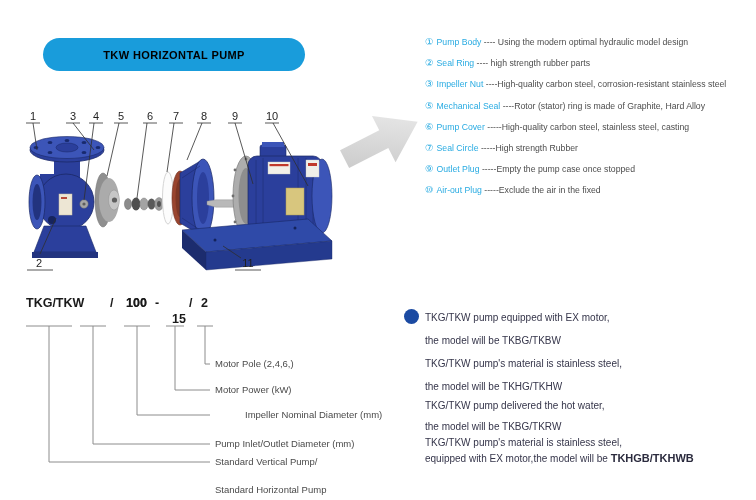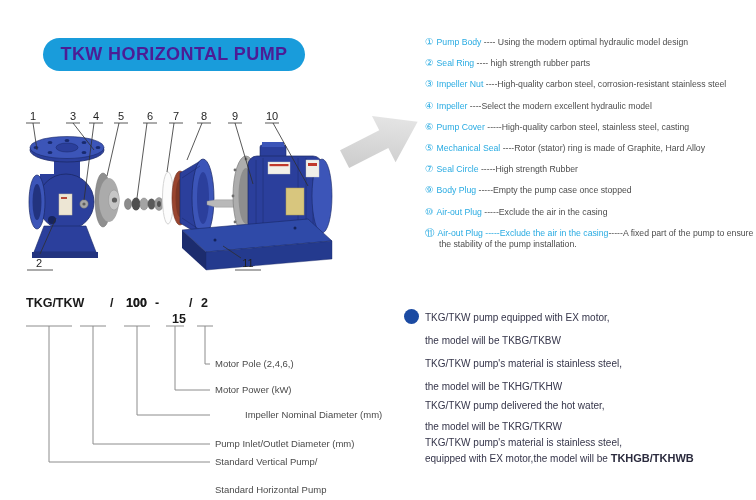--- a/index.html
+++ b/index.html
@@ -2,21 +2,21 @@
 <html><head>
 <meta charset="utf-8">
 <style>
   html,body{margin:0;padding:0;}
   body{font-family:"Liberation Sans","DejaVu Sans",sans-serif;background:#ffffff;}
   .page{position:relative;width:756px;height:500px;background:#ffffff;overflow:hidden;}
 
   
   .banner{position:absolute;left:43px;top:38px;width:262px;height:33px;border-radius:17px;
           background:#199CDB;display:flex;align-items:center;justify-content:center;}
-  .banner span{color:#4c1d95;font-weight:bold;font-size:18px;letter-spacing:.4px;}
+  .banner span{color:#000000;font-weight:bold;font-size:11px;letter-spacing:.4px;}
 
   
   .diagram-svg{position:absolute;left:10px;top:100px;}
   .arrow-svg{position:absolute;left:338px;top:86px;}
 
   
   .parts-list{position:absolute;left:417px;top:36px;width:337px;}
   .part-item{font-size:8.7px;line-height:11px;color:#4D4D4D;margin-bottom:9.2px;
              white-space:nowrap;padding-left:14px;text-indent:-14px;margin-left:8px;}
   .part-item.wrap{white-space:normal;}
@@ -180,27 +180,25 @@
         <stop offset="1" stop-color="#EDEDED"></stop>
       </linearGradient>
     </defs>
     <polygon points="2,44 46,44 46,28 84,54 46,80 46,64 2,64" fill="url(#arrowGrad)" transform="rotate(-27 44 54)"></polygon>
   </svg>
 
   <div class="parts-list">
     <div class="part-item"><span class="pnum">①</span><span class="pname">Pump Body</span><span class="pdesc"> ---- Using the modern optimal hydraulic model design</span></div>
     <div class="part-item"><span class="pnum">②</span><span class="pname">Seal Ring</span><span class="pdesc"> ---- high strength rubber parts</span></div>
     <div class="part-item"><span class="pnum">③</span><span class="pname">Impeller Nut</span><span class="pdesc"> ----High-quality carbon steel, corrosion-resistant stainless steel</span></div>
-    <div class="part-item"><span class="pnum">④</span><span class="pname">Impeller</span><span class="pdesc"> ----Select the modern excellent hydraulic model</span></div>
+    <div class="part-item"><span class="pnum">⑤</span><span class="pname">Mechanical Seal</span><span class="pdesc"> ----Rotor (stator) ring is made of Graphite, Hard Alloy</span></div>
     <div class="part-item"><span class="pnum">⑥</span><span class="pname">Pump Cover</span><span class="pdesc"> -----High-quality carbon steel, stainless steel, casting</span></div>
-    <div class="part-item"><span class="pnum">⑤</span><span class="pname">Mechanical Seal</span><span class="pdesc"> ----Rotor (stator) ring is made of Graphite, Hard Alloy</span></div>
     <div class="part-item"><span class="pnum">⑦</span><span class="pname">Seal Circle</span><span class="pdesc"> -----High strength Rubber</span></div>
-    <div class="part-item"><span class="pnum">⑨</span><span class="pname">Body Plug</span><span class="pdesc"> -----Empty the pump case once stopped</span></div>
-    <div class="part-item"><span class="pnum">⑩</span><span class="pname">Air-out Plug</span><span class="pdesc"> -----Exclude the air in the casing</span></div>
-    <div class="part-item wrap"><span class="pnum">⑪</span><span class="pname">Air-out Plug -----Exclude the air in the casing</span><span class="pdesc">-----A fixed part of the pump to ensure the stability of the pump installation.</span></div>
+    <div class="part-item"><span class="pnum">⑨</span><span class="pname">Outlet Plug</span><span class="pdesc"> -----Empty the pump case once stopped</span></div>
+    <div class="part-item"><span class="pnum">⑩</span><span class="pname">Air-out Plug</span><span class="pdesc"> -----Exclude the air in the fixed</span></div>
   </div>
 
   <span class="seg seg0">TKG/TKW</span>
   <span class="seg seg1">100</span>
   <span class="seg seg2">/</span>
   <span class="seg seg3">100</span>
   <span class="seg seg4">-</span>
   <span class="seg seg5">15</span>
   <span class="seg seg6">/</span>
   <span class="seg seg7">2</span>
@@ -222,18 +220,18 @@
   <div class="code-label lbl4">Standard Vertical Pump/</div>
   <div class="code-label lbl5">Standard  Horizontal Pump</div>
 
   <div class="note-bullet"></div>
   <div class="notes">
     <div class="note-line n0">TKG/TKW pump equipped with EX motor,</div>
     <div class="note-line n1">the model will be TKBG/TKBW</div>
     <div class="note-line n2">TKG/TKW pump's material is stainless steel,</div>
     <div class="note-line n3">the model will be TKHG/TKHW</div>
     <div class="note-line n4">TKG/TKW pump delivered the hot water,</div>
-    <div class="note-line n5">the model will be TKRG/TKRW</div>
+    <div class="note-line n5">the model will be TKBG/TKRW</div>
     <div class="note-line n6">TKG/TKW pump's material is stainless steel,</div>
     <div class="note-line n7"><span>equipped with EX motor,the model will be </span><span class="note-code">TKHGB/TKHWB</span></div>
   </div>
 
 </div>
 
 </body></html>

